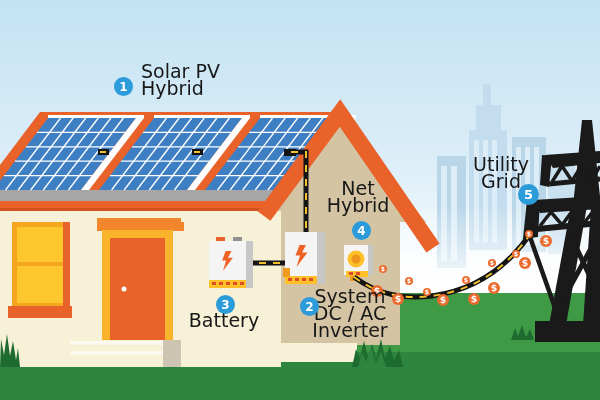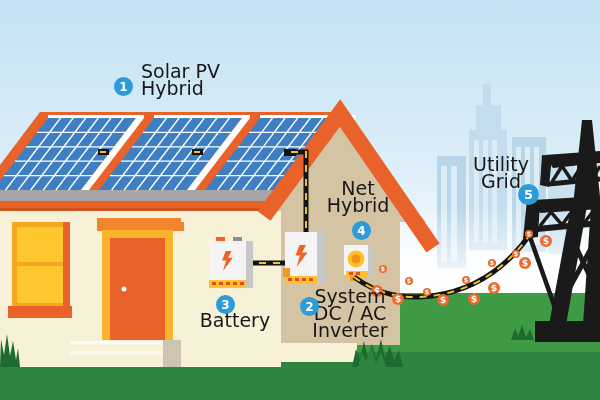--- a/index.html
+++ b/index.html
@@ -58,21 +58,21 @@
     background:var(--badge-blue);color:#fff;font-weight:bold;font-size:12px;
     display:flex;align-items:center;justify-content:center;z-index:5;}
   .callout-txt{position:absolute;color:var(--text-dark);font-weight:normal;
     font-size:19px;line-height:17px;z-index:4;}
   .ct-center{text-align:center;}
   #num1{left:114px;top:77px;}
   #txt1{left:141px;top:63px;text-align:left;}
   #num2{left:300px;top:297px;}
   #txt2{left:304px;top:288px;width:92px;}
   #num3{left:216px;top:295px;}
-  #txt3{left:197px;top:312px;width:76px;}
+  #txt3{left:186px;top:312px;width:76px;}
   #num4{left:352px;top:221px;}
   #txt4{left:322px;top:180px;width:72px;text-align:center;}
   #num5{left:518px;top:184px;width:21px;height:21px;font-size:13px;}
   #txt5{left:464px;top:156px;width:74px;}
 </style>
 </head>
 <body>
 
 <div class="stage">
 

